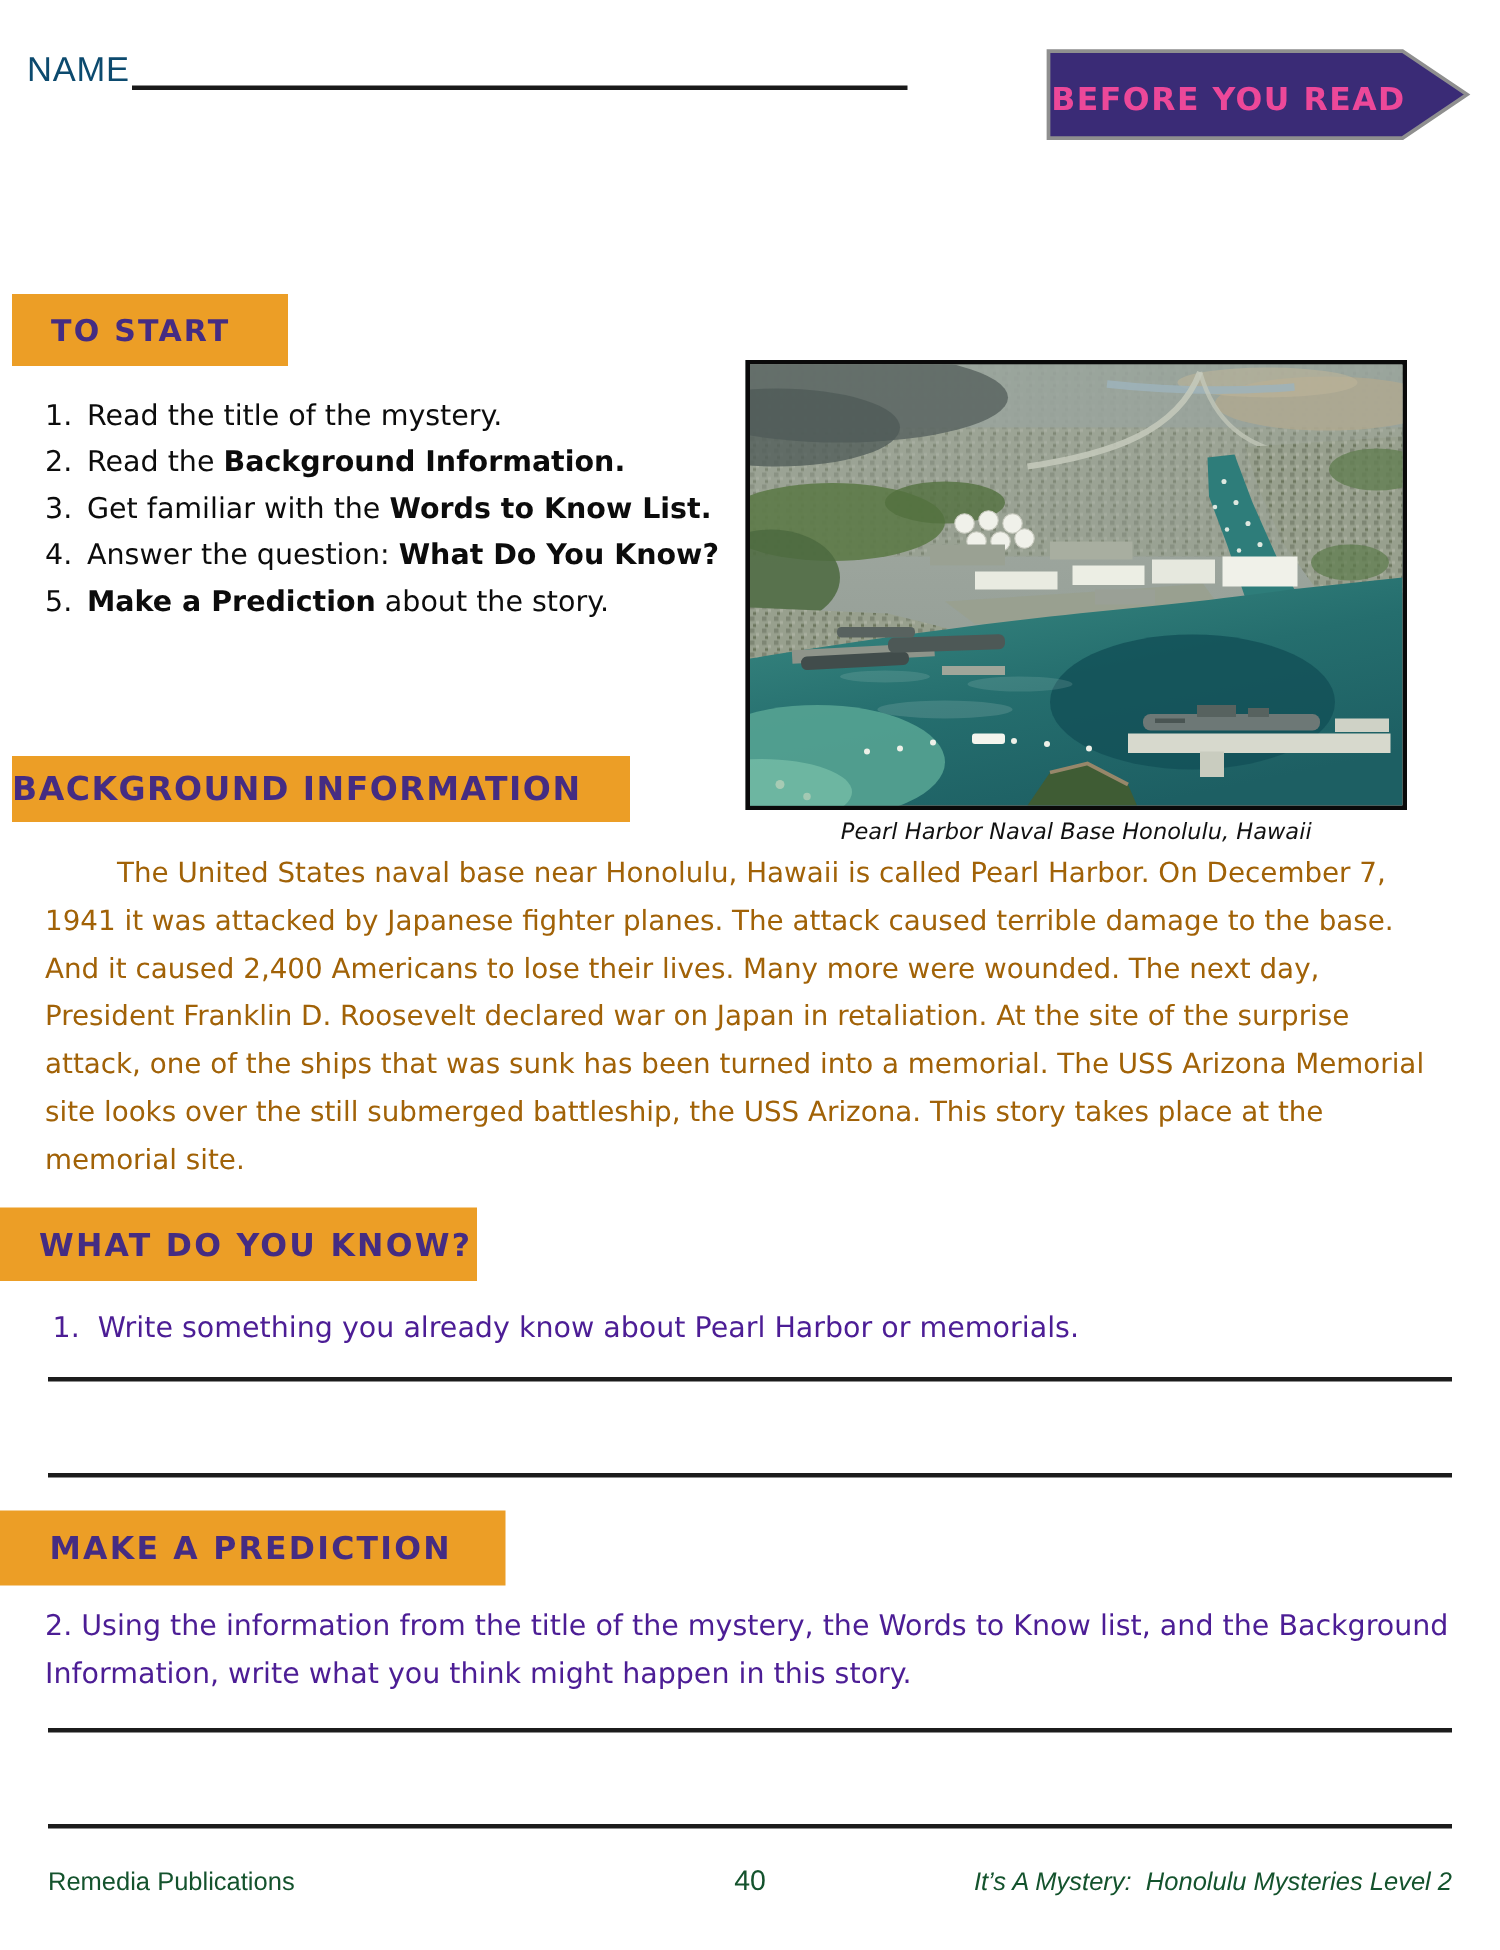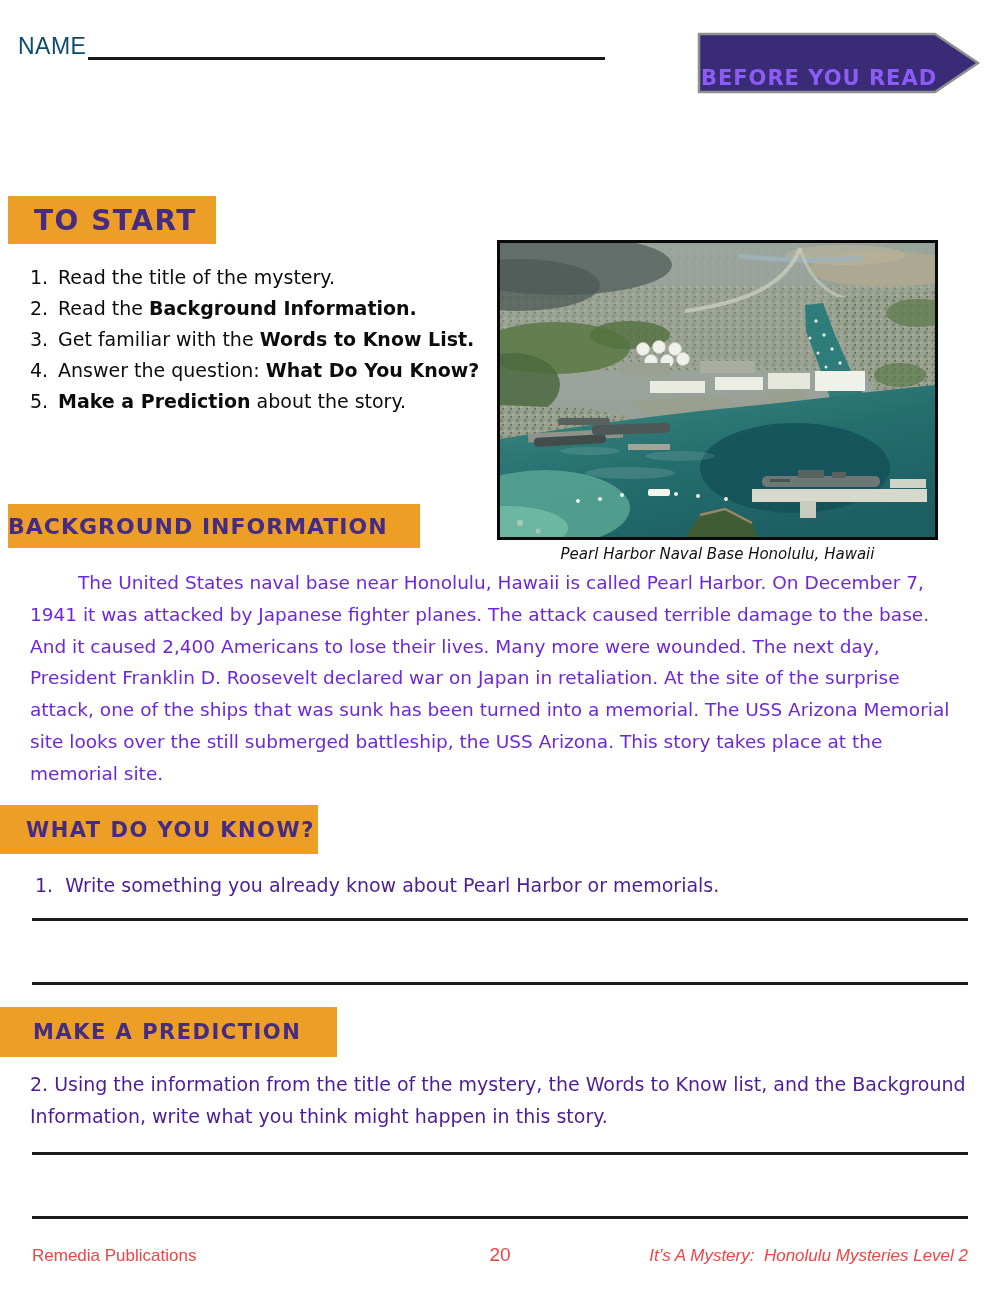--- a/index.html
+++ b/index.html
@@ -7,67 +7,67 @@
   body { width:1000px; height:1300px; font-family:"DejaVu Sans", sans-serif; }
   .page { position:relative; width:1000px; height:1300px; background:#fff; overflow:hidden; }
 
   
   .name-row { position:absolute; left:18px; top:33px; width:600px; }
   .name-label { font-family:"Liberation Sans", sans-serif; font-size:23px; font-weight:500; color:#0c4a6e; letter-spacing:0.5px; }
   .name-line { display:inline-block; width:517px; border-bottom:3px solid #1a1a1a; height:22px; vertical-align:bottom; margin-left:2px; }
 
   .ribbon { position:absolute; left:697px; top:32px; width:284px; height:62px; }
   .ribbon svg { position:absolute; left:0; top:0; }
-  .ribbon-text { position:absolute; left:0; top:16px; width:244px; height:60px; display:flex; align-items:center; justify-content:center;
-    color:#8b5cf6; font-weight:bold; font-size:21px; letter-spacing:1px; }
+  .ribbon-text { position:absolute; left:0; top:4px; width:244px; height:60px; display:flex; align-items:center; justify-content:center;
+    color:#ec4899; font-weight:bold; font-size:21px; letter-spacing:1px; }
 
   .title { position:absolute; left:80px; top:108px; width:860px; font-size:29px; font-weight:bold; letter-spacing:0.5px;
     color:#6459A4; text-shadow:1px 1px 0 #a89fd0, -0.5px -0.5px 0 #4a3f88; }
 
   
   .banner { position:absolute; background:#EC9E26; color:#452C82; font-weight:bold; display:flex; align-items:center; }
   .banner span { display:block; }
-  .banner-to-start   { left:8px; top:196px; width:208px; height:48px; font-size:28px; letter-spacing:1.5px; padding-left:26px; }
+  .banner-to-start   { left:8px; top:196px; width:184px; height:48px; font-size:20px; letter-spacing:1.5px; padding-left:26px; }
   .banner-bg-info    { left:8px; top:504px; width:412px; height:44px; font-size:22px; letter-spacing:1px; }
   .banner-know       { left:0px;  top:805px; width:318px; height:49px; font-size:21px; letter-spacing:1.5px; padding-left:26px; }
   .banner-predict    { left:0px;  top:1007px; width:337px; height:50px; font-size:21px; letter-spacing:1.5px; padding-left:33px; }
 
   
   .instructions { position:absolute; left:30px; top:262px; width:462px; list-style:none; color:#0c0c0c; }
   .instructions li { display:flex; font-size:19px; line-height:31px; }
   .instructions .num { width:28px; flex:0 0 28px; }
   .instructions .txt b { font-weight:bold; }
 
   
   .photo-figure { position:absolute; left:497px; top:240px; width:441px; }
   .photo-frame { width:441px; height:300px; border:3px solid #0a0a0a; background:#88958e; }
   .photo-frame svg { display:block; width:435px; height:294px; }
   .photo-caption { display:block; text-align:center; font-style:italic; font-size:15px; color:#111; margin-top:5px; }
 
   
   .bg-text { position:absolute; left:30px; top:567px; width:938px; font-size:18.5px; line-height:31.8px;
-    color:#6d28d9; text-indent:48px; }
+    color:#a16207; text-indent:48px; }
 
   
   .q { position:absolute; color:#4c1d95; font-size:19px; line-height:32px; }
   .q1 { left:35px; top:869px; width:930px; }
   .q1 .qnum { margin-right:12px; }
   .q2 { left:30px; top:1068px; width:940px; }
   .q2 .qnum { margin-right:6px; }
 
   
   .answer-line { position:absolute; left:32px; width:936px; height:0; border-bottom:3px solid #1c1c1c; }
   .al-1 { top:918px; }
   .al-2 { top:982px; }
   .al-3 { top:1152px; }
   .al-4 { top:1216px; }
 
   
   .footer { position:absolute; left:32px; top:1244px; width:936px; display:flex; align-items:baseline;
-    font-family:"Liberation Sans", sans-serif; font-size:17px; color:#ef4444; }
+    font-family:"Liberation Sans", sans-serif; font-size:17px; color:#14532d; }
   .footer .pub { flex:1; text-align:left; }
   .footer .pagenum { flex:0 0 auto; font-size:19px; }
   .footer .book { flex:1; text-align:right; font-style:italic; white-space:pre-wrap; }
 </style>
 </head>
 <body>
 
 <div class="page">
 
   <div class="name-row">
@@ -229,17 +229,17 @@
     <span>MAKE A PREDICTION</span>
   </div>
   <p class="q q2">
     <span class="qnum">2.</span><span>Using the information from the title of the mystery, the Words to Know list, and the Background Information, write what you think might happen in this story.</span>
   </p>
   <div class="answer-line al-3"></div>
   <div class="answer-line al-4"></div>
 
   <div class="footer">
     <span class="pub">Remedia Publications</span>
-    <span class="pagenum">20</span>
+    <span class="pagenum">40</span>
     <span class="book">It’s A Mystery:  Honolulu Mysteries Level 2</span>
   </div>
 
 </div>
 
 </body></html>

